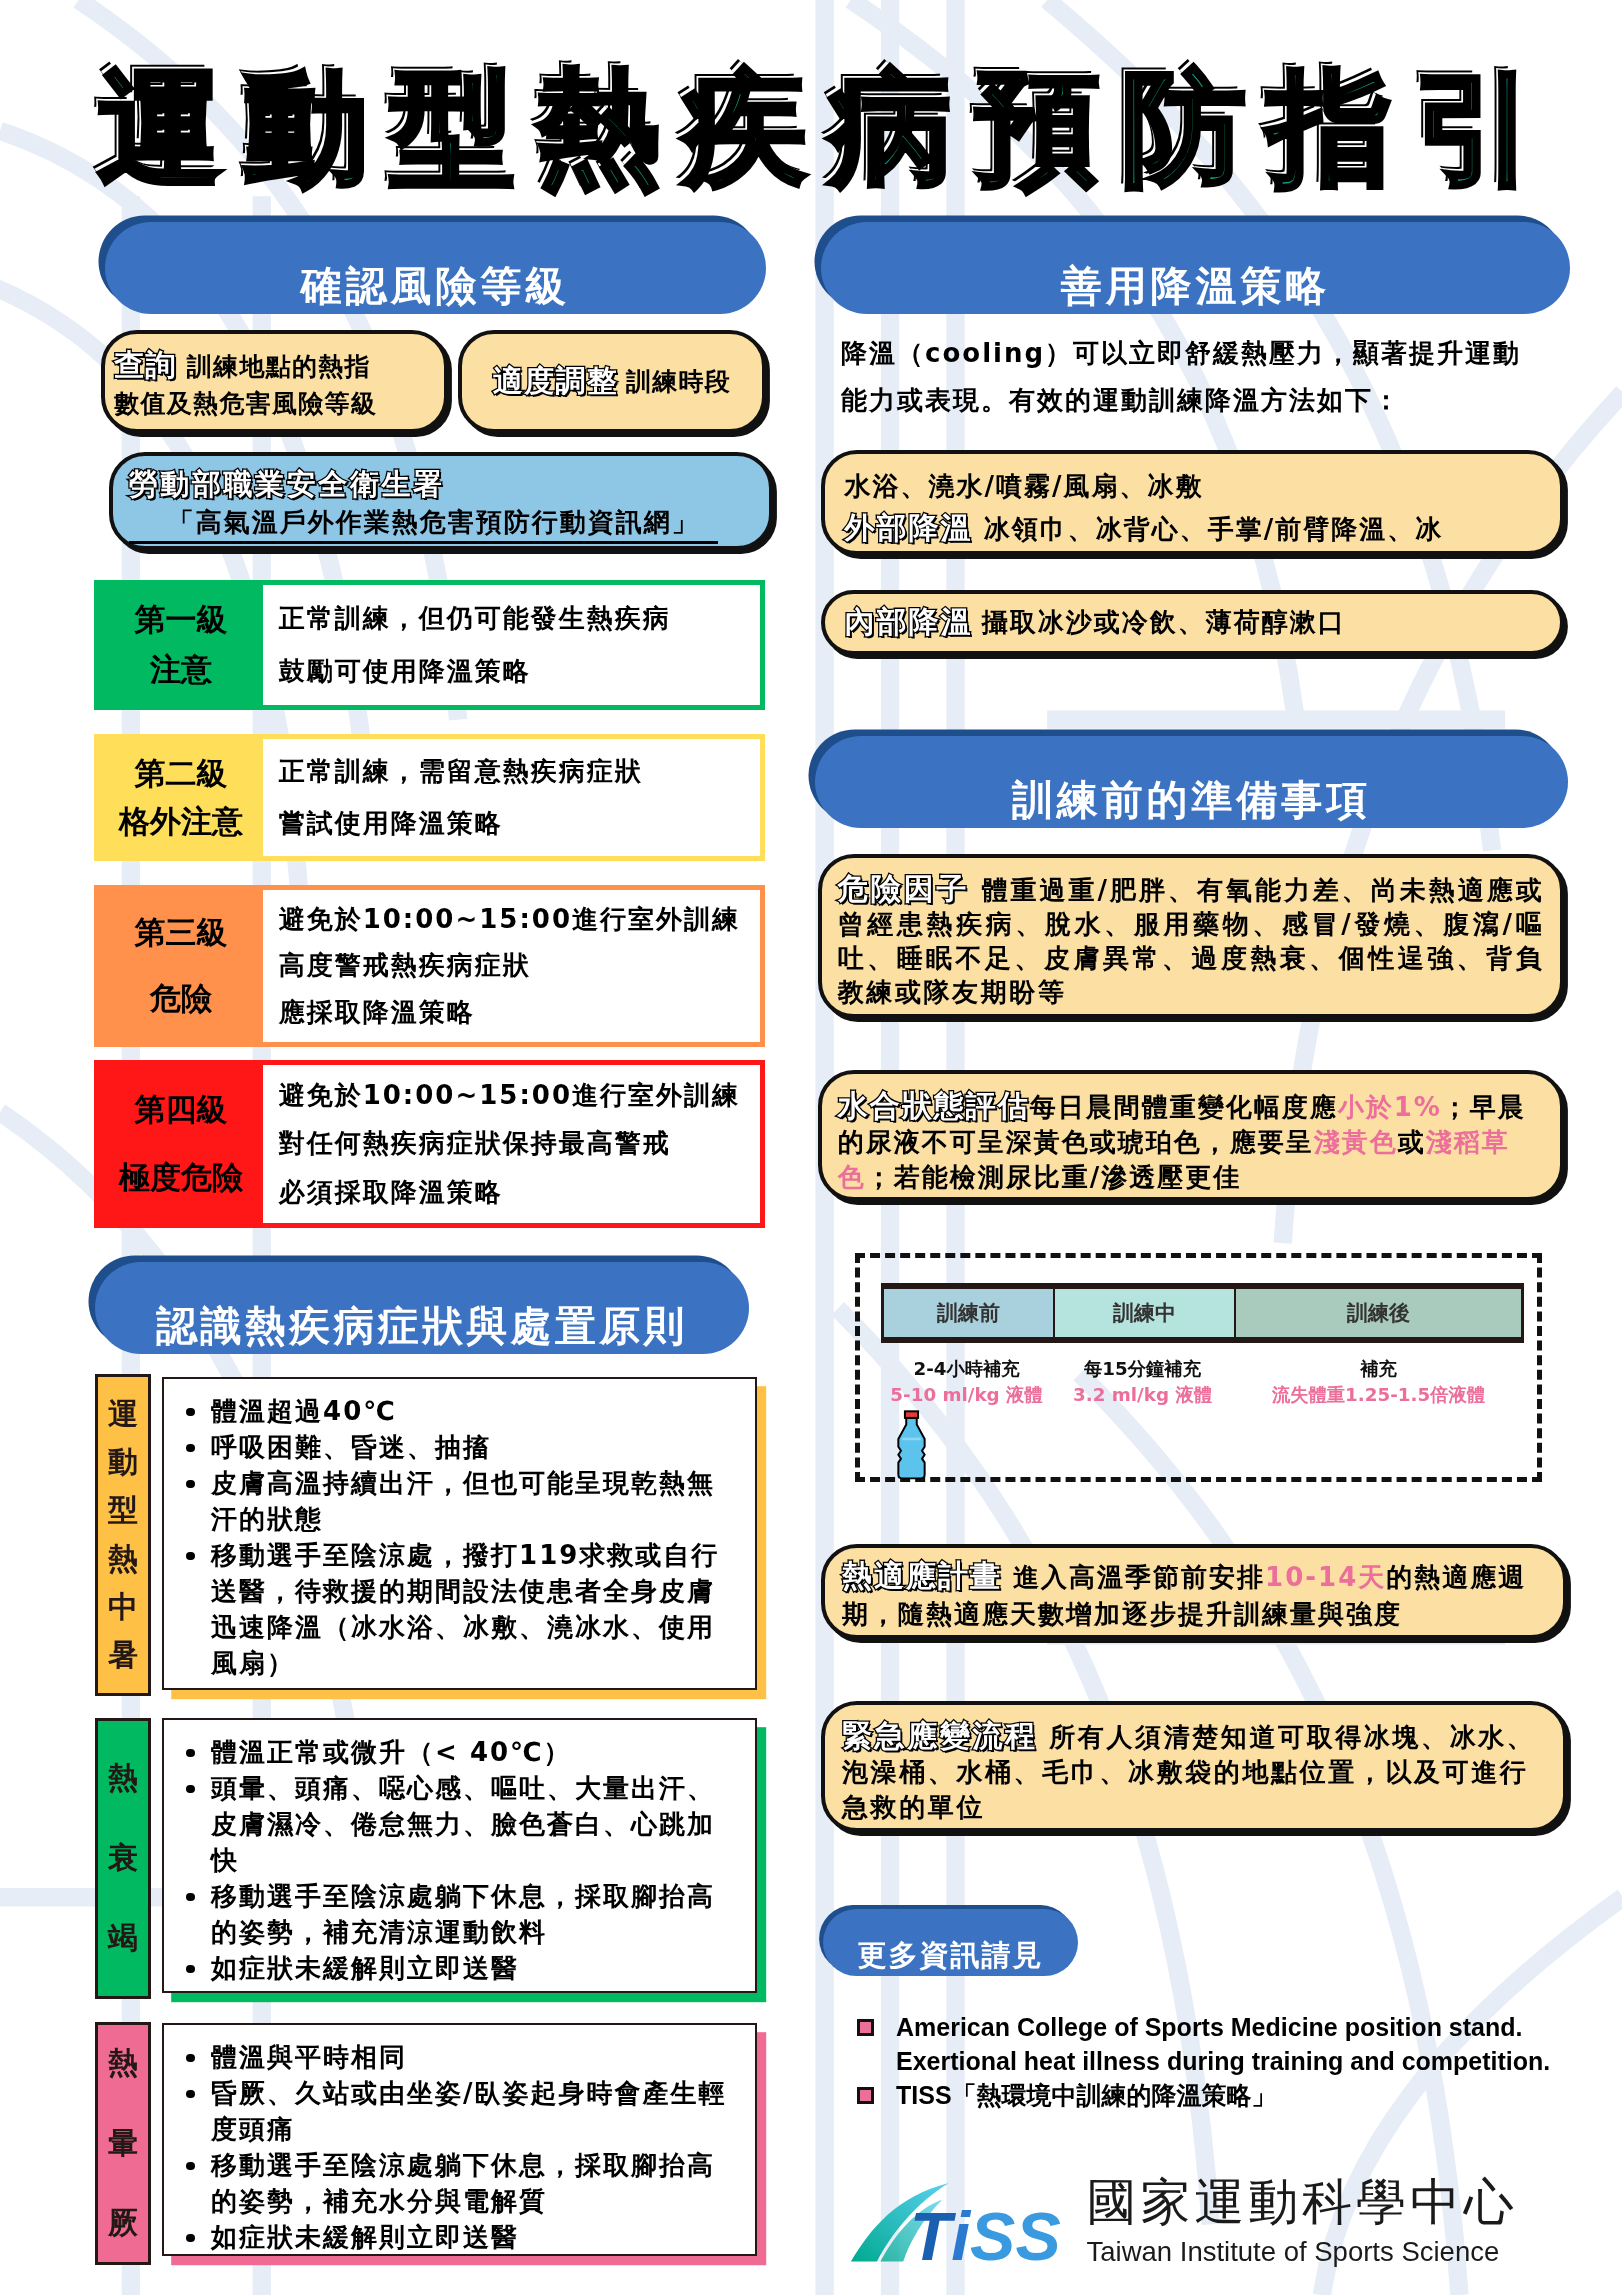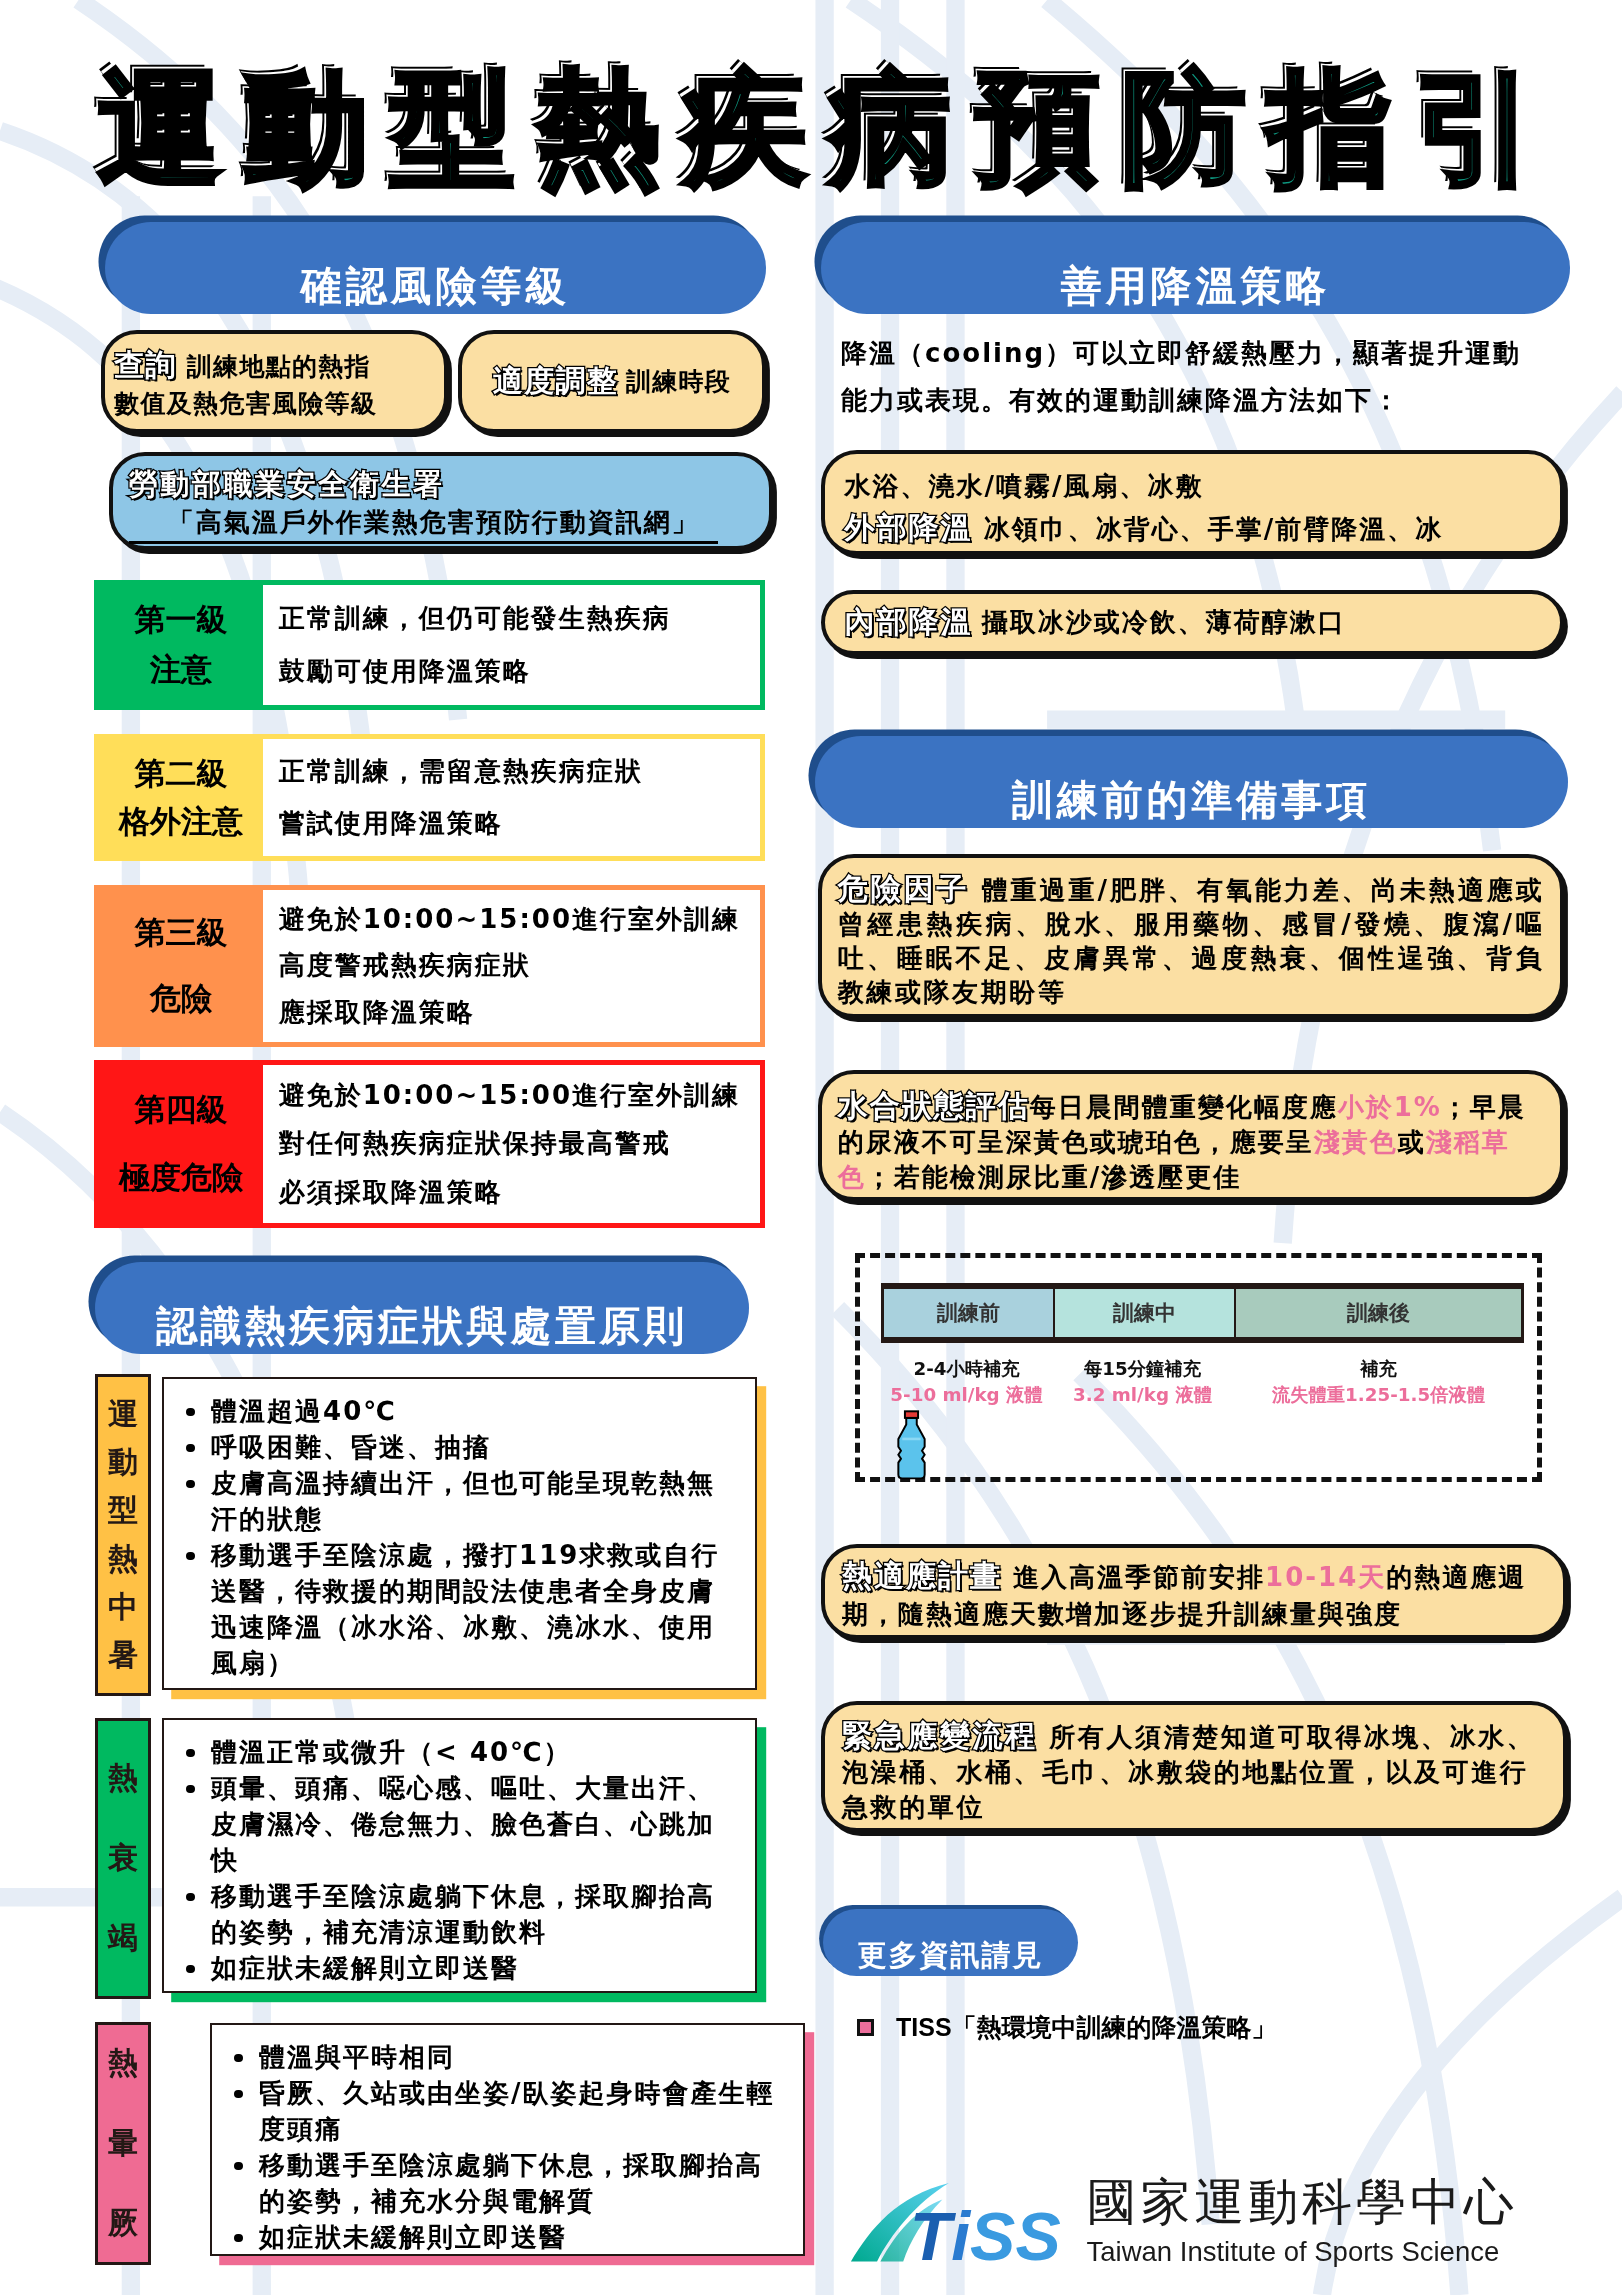--- a/index.html
+++ b/index.html
@@ -258,21 +258,21 @@
     <li>移動選手至陰涼處躺下休息，採取腳抬高的姿勢，補充清涼運動飲料</li>
     <li>如症狀未緩解則立即送醫</li>
   </ul>
 </div>
 
 <div class="abs sym-tag" style="left:95px; top:2022px; width:56px; height:243px; background:#ef6b93; justify-content:center; gap:39px;">
   <span>熱</span>
   <span>暈</span>
   <span>厥</span>
 </div>
-<div class="abs sym-box" style="left:162px; top:2023px; width:595px; height:233px; box-shadow:9.2px 9.2px 0 #ef6b93;margin-left:48px;">
+<div class="abs sym-box" style="left:162px; top:2023px; width:595px; height:233px; box-shadow:9.2px 9.2px 0 #ef6b93;">
   <ul>
     <li>體溫與平時相同</li>
     <li>昏厥、久站或由坐姿/臥姿起身時會產生輕度頭痛</li>
     <li>移動選手至陰涼處躺下休息，採取腳抬高的姿勢，補充水分與電解質</li>
     <li>如症狀未緩解則立即送醫</li>
   </ul>
 </div>
 
 <div class="abs pill" style="left:821px; top:222px; width:749px; height:92px; font-size:41px;">
   <span>善用降溫策略</span>
@@ -343,20 +343,27 @@
 
 <div class="abs beige" style="left:821px; top:1701px; width:746px; height:131px; padding:13px 17px; font-size:26px; line-height:35px; letter-spacing:2.6px;">
   <span class="outline-label" style="font-size:30px;">緊急應變流程</span> <span>所有人須清楚知道可取得冰塊、冰水、泡澡桶、水桶、毛巾、冰敷袋的地點位置，以及可進行急救的單位</span>
 </div>
 
 <div class="abs pill" style="left:823px; top:1909px; width:255px; height:67px; font-size:29px; letter-spacing:2px; border-radius:39px; box-shadow:-3.9px -3.9px 0 #1f4e8c;">
   <span>更多資訊請見</span>
 </div>
 
 <div class="abs" style="left:857px; top:2010px; width:733px;">
+  <div class="ref-item">
+    <span class="ref-bullet"></span>
+    <div>
+      <div>American College of Sports Medicine position stand.</div>
+      <div>Exertional heat illness during training and competition.</div>
+    </div>
+  </div>
   <div class="ref-item">
     <span class="ref-bullet"></span>
     <div>TISS「熱環境中訓練的降溫策略」</div>
   </div>
 </div>
 
 <div class="abs" style="left:844px; top:2166px; width:720px; height:105px; display:flex; align-items:center;">
   <span style="display:inline-block; width:236px; height:98px; position:relative;">
     <svg viewBox="0 0 360 150" width="236" height="98">
       <defs>

